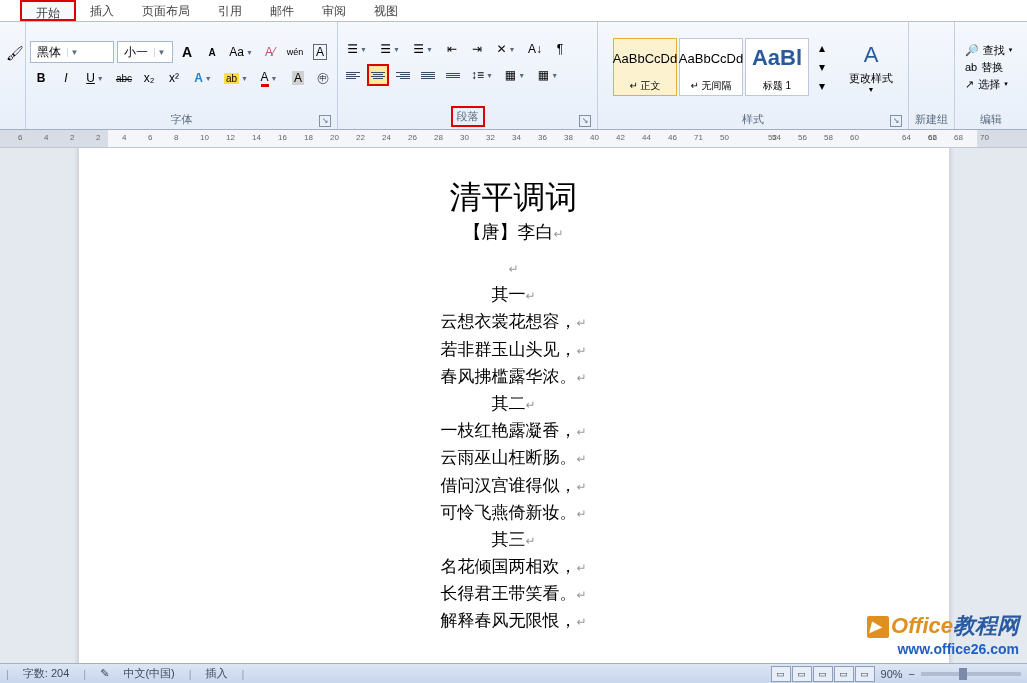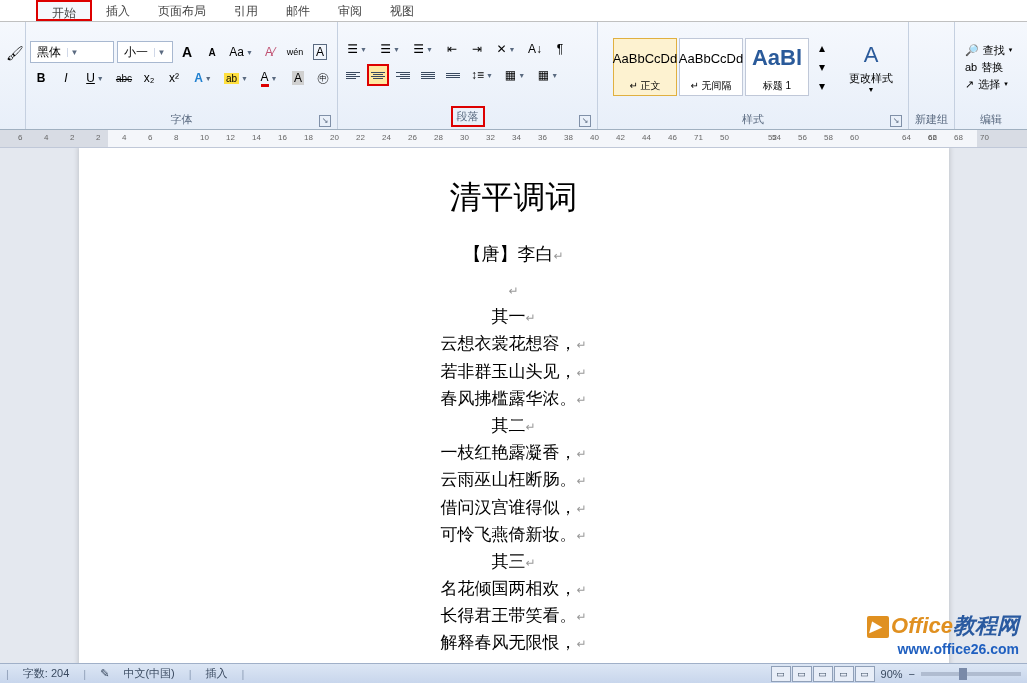--- a/index.html
+++ b/index.html
@@ -1,18 +1,18 @@
 <!DOCTYPE html>
 <html><head>
   <meta charset="utf-8">
   <style>
     * { box-sizing: border-box; margin: 0; padding: 0; }
     body { font-family: "Microsoft YaHei", Arial, sans-serif; background: #fff; overflow: hidden; width: 1027px; height: 683px; position: relative; }
     
-    .tabs { display: flex; background: #fff; border-bottom: 1px solid #c0c0c0; height: 22px; padding-left: 36px; font-size: 12px; }
+    .tabs { display: flex; background: #fff; border-bottom: 1px solid #c0c0c0; height: 22px; padding-left: 20px; font-size: 12px; }
     .tab { padding: 3px 14px; color: #444; cursor: pointer; }
     .tab.active { border: 2px solid #d00; background: #f5f8fd; }
     
     .ribbon { display: flex; background: linear-gradient(#f5f8fd, #e8eff9); border-bottom: 1px solid #a0b0c0; height: 108px; }
     .group { border-right: 1px solid #c5d0e0; display: flex; flex-direction: column; padding: 2px 4px 0 4px; }
     .group-body { flex: 1; display: flex; flex-direction: column; justify-content: center; }
     .group-label { text-align: center; font-size: 11px; color: #5a6a80; padding: 2px 0; position: relative; }
     .group-label.highlighted { border: 2px solid #d00; display: inline-block; padding: 1px 4px; margin: 0 auto; }
     .dlg-launcher { position: absolute; right: 2px; bottom: 2px; width: 12px; height: 12px; border: 1px solid #8090a8; font-size: 8px; line-height: 10px; text-align: center; color: #5a6a80; }
     
@@ -39,21 +39,21 @@
     .side-list { display: flex; flex-direction: column; gap: 2px; padding: 4px 6px; font-size: 11px; }
     .side-item { display: flex; align-items: center; gap: 4px; cursor: pointer; }
     
     .ruler { height: 18px; background: #f4f6fa; border-bottom: 1px solid #c0c8d8; position: relative; overflow: hidden; font-size: 8px; color: #666; }
     .ruler-inner { position: absolute; left: 0; right: 0; top: 0; bottom: 0; display: flex; }
     .ruler-tick { position: absolute; top: 3px; font-size: 8px; }
     .ruler-margin { position: absolute; top: 0; bottom: 0; background: #d8dce4; }
     
     .doc-area { height: 515px; overflow-y: auto; background: #e4e8ef; display: flex; justify-content: center; }
     .page { width: 870px; min-height: 800px; background: #fff; box-shadow: 0 0 6px rgba(0,0,0,0.2); margin-top: -2px; padding: 30px 100px; }
-    .doc-title { font-family: "SimSun", serif; font-size: 32px; text-align: center; margin-bottom: 22px; }
+    .doc-title { font-family: "SimSun", serif; font-size: 32px; text-align: center; margin-bottom: 0; }
     .doc-author { font-family: "SimSun", serif; font-size: 18px; text-align: center; margin-bottom: 10px; }
     .doc-line { font-family: "SimSun", serif; font-size: 17px; text-align: center; line-height: 1.6; }
     .pmark { color: #999; font-size: 12px; }
     
     .statusbar { height: 20px; background: linear-gradient(#dce6f4, #c8d6ec); border-top: 1px solid #a0b0c8; display: flex; align-items: center; font-size: 11px; padding: 0 6px; gap: 14px; color: #3a4a60; }
     .statusbar .sep { color: #90a0b8; }
     .zoom-area { margin-left: auto; display: flex; align-items: center; gap: 6px; }
     .view-btns { display: flex; gap: 1px; }
     .view-btn { width: 20px; height: 16px; border: 1px solid #90a0b8; background: #e8eef8; font-size: 9px; display: flex; align-items: center; justify-content: center; }
     .slider { width: 100px; height: 4px; background: #b0bcd0; position: relative; }

